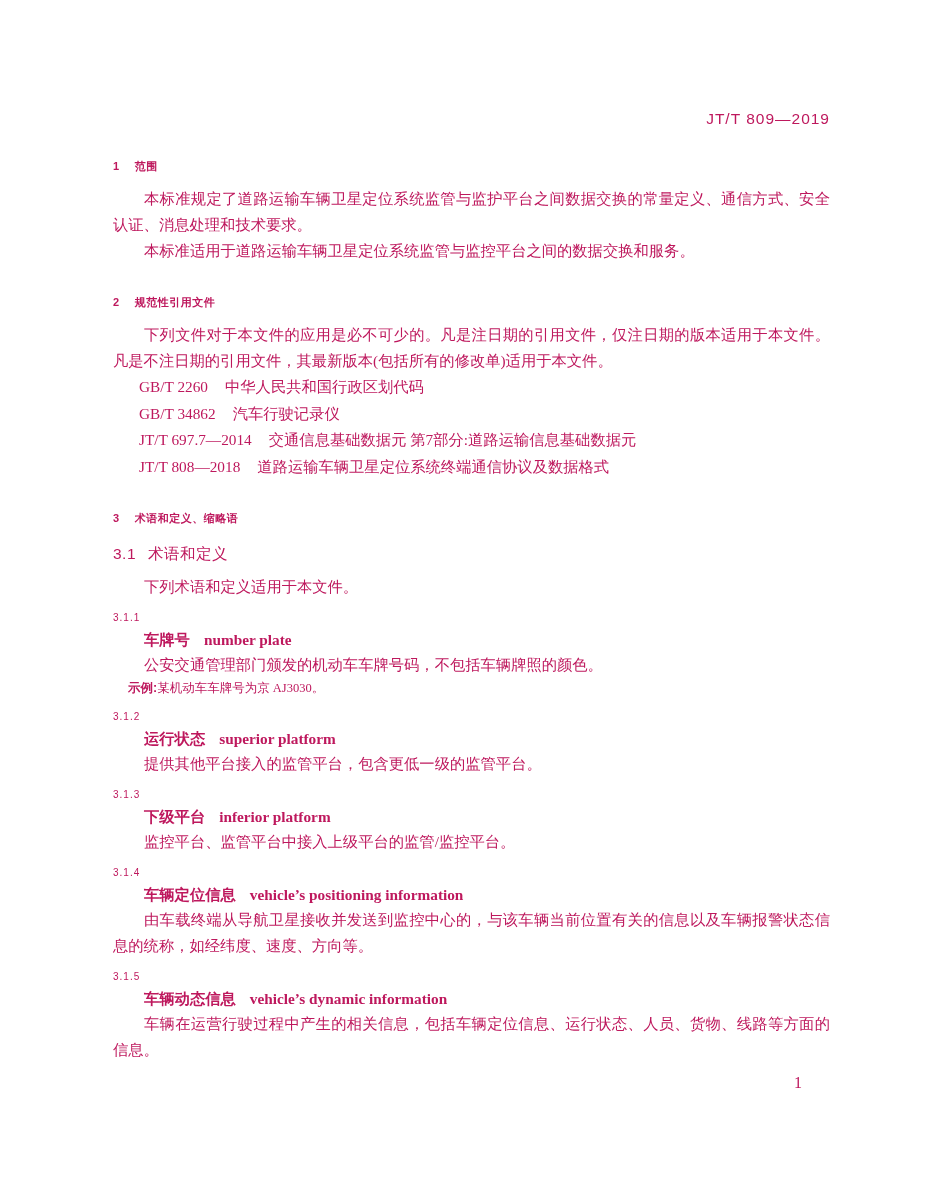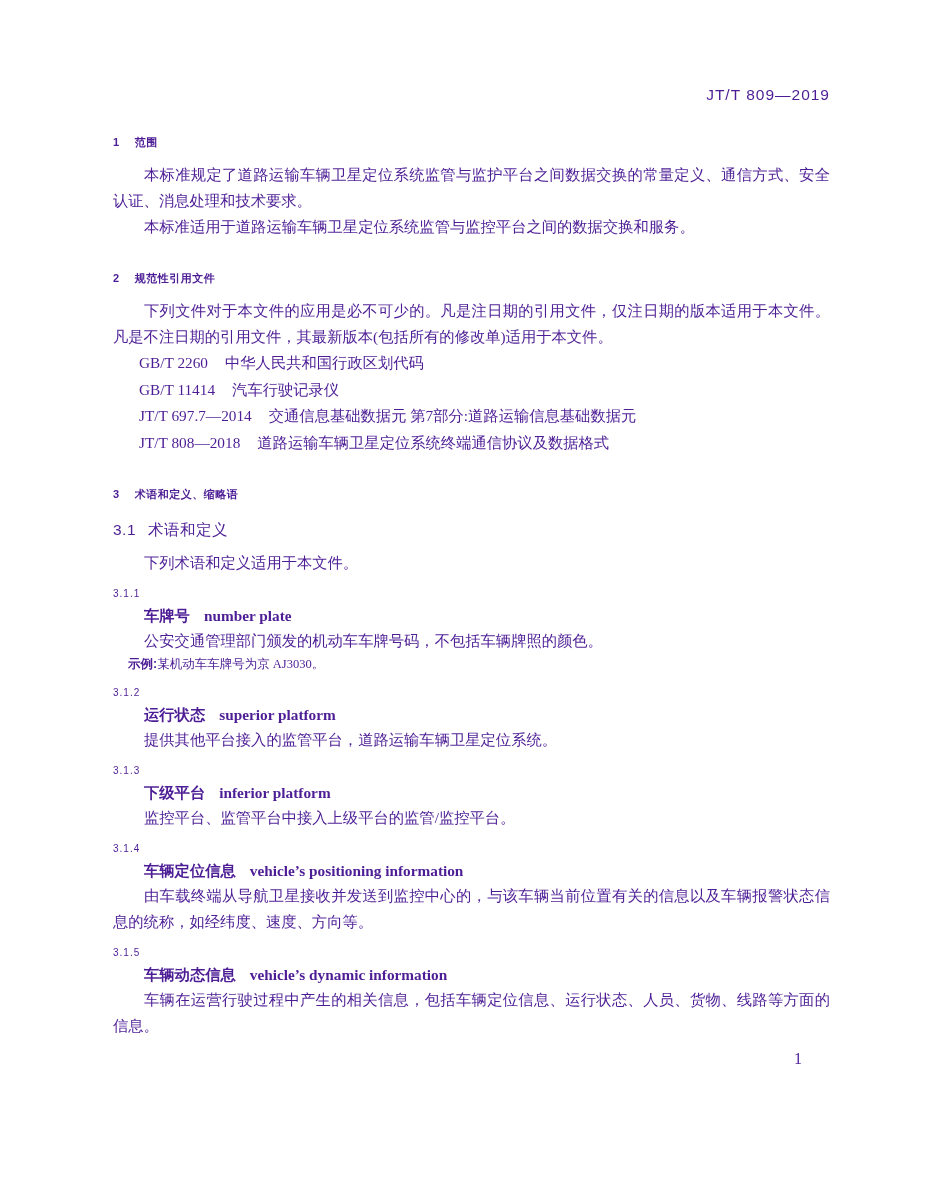--- a/index.html
+++ b/index.html
@@ -2,25 +2,25 @@
 <html lang="zh"><head>
 <meta charset="utf-8">
 <style>
   html, body { margin: 0; padding: 0; background: #ffffff; }
   .page {
     position: relative;
     width: 940px;
     height: 1200px;
     margin: 0 auto;
     background: #ffffff;
-    color: #4c1d95;
+    color: #be185d;
     font-family: "Liberation Serif", "DejaVu Serif", serif;
     overflow: hidden;
     box-sizing: border-box;
-    padding: 86px 110px 0 113px;
+    padding: 110px 110px 0 113px;
   }
   .doc-code {
     text-align: right;
     font-family: "Liberation Sans", "DejaVu Sans", sans-serif;
     font-size: 15.5px;
     line-height: 18px;
     letter-spacing: 1px;
   }
   .doc-title {
     margin: 40px 0 0 0;
@@ -124,21 +124,21 @@
 
   <div class="sec-heading">
     <span class="sec-num">2</span><span>规范性引用文件</span>
   </div>
   <p class="body-para">下列文件对于本文件的应用是必不可少的。凡是注日期的引用文件，仅注日期的版本适用于本文件。凡是不注日期的引用文件，其最新版本(包括所有的修改单)适用于本文件。</p>
   <div class="ref-list">
     <div class="ref-line">
       <span>GB/T 2260</span><span class="ref-title">中华人民共和国行政区划代码</span>
     </div>
     <div class="ref-line">
-      <span>GB/T 11414</span><span class="ref-title">汽车行驶记录仪</span>
+      <span>GB/T 34862</span><span class="ref-title">汽车行驶记录仪</span>
     </div>
     <div class="ref-line">
       <span>JT/T 697.7—2014</span><span class="ref-title">交通信息基础数据元 第7部分:道路运输信息基础数据元</span>
     </div>
     <div class="ref-line">
       <span>JT/T 808—2018</span><span class="ref-title">道路运输车辆卫星定位系统终端通信协议及数据格式</span>
     </div>
   </div>
 
   <div class="sec-heading">
@@ -158,21 +158,21 @@
     <div class="term-example">
       <span class="ex-label">示例:</span><span>某机动车车牌号为京 AJ3030。</span>
     </div>
   </div>
 
   <div>
     <div class="term-num">3.1.2</div>
     <div class="term-head">
       <span class="term-zh">运行状态</span><span class="term-en">superior platform</span>
     </div>
-    <p class="term-def">提供其他平台接入的监管平台，道路运输车辆卫星定位系统。</p>
+    <p class="term-def">提供其他平台接入的监管平台，包含更低一级的监管平台。</p>
   </div>
 
   <div>
     <div class="term-num">3.1.3</div>
     <div class="term-head">
       <span class="term-zh">下级平台</span><span class="term-en">inferior platform</span>
     </div>
     <p class="term-def">监控平台、监管平台中接入上级平台的监管/监控平台。</p>
   </div>
 

